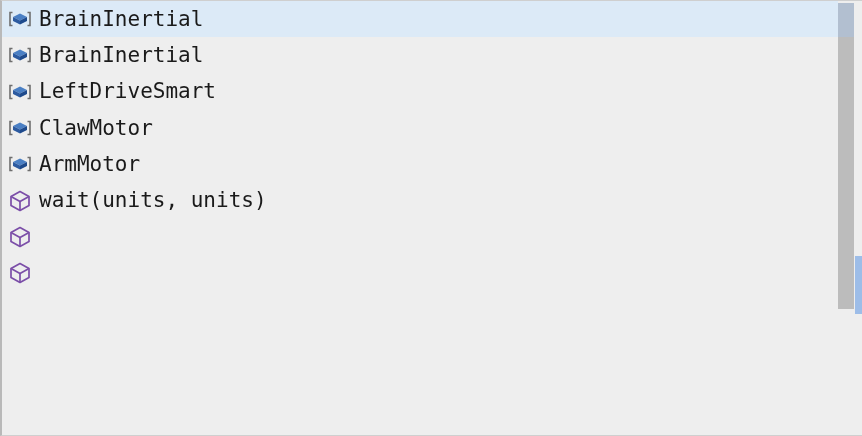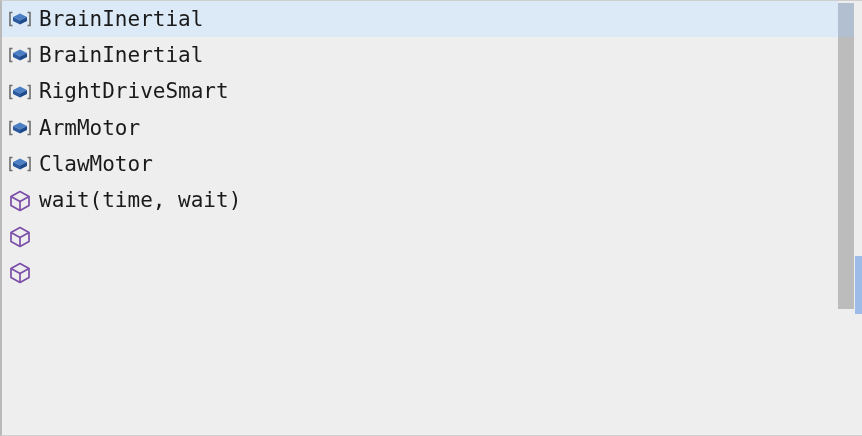--- a/index.html
+++ b/index.html
@@ -132,49 +132,49 @@
         <span class="row-label">BrainInertial</span>
       </div>
       <div class="row">
         <svg class="icon" viewBox="0 0 24 24" width="24" height="24">
           <path d="M4.5 5.5 H2 V18.5 H4.5" fill="none" stroke="#6e6e6e" stroke-width="1.6"></path>
           <path d="M19.5 5.5 H22 V18.5 H19.5" fill="none" stroke="#6e6e6e" stroke-width="1.6"></path>
           <path d="M12 6.6 L19 10.1 L12 13.6 L5 10.1 Z" fill="#4a7fc4"></path>
           <path d="M5 10.1 L12 13.6 L12 17.6 L5 14.1 Z" fill="#2c5aa0"></path>
           <path d="M19 10.1 L12 13.6 L12 17.6 L19 14.1 Z" fill="#1e4a8c"></path>
         </svg>
-        <span class="row-label">RightDriveSmart</span>
+        <span class="row-label">LeftDriveSmart</span>
+      </div>
+      <div class="row">
+        <svg class="icon" viewBox="0 0 24 24" width="24" height="24">
+          <path d="M4.5 5.5 H2 V18.5 H4.5" fill="none" stroke="#6e6e6e" stroke-width="1.6"></path>
+          <path d="M19.5 5.5 H22 V18.5 H19.5" fill="none" stroke="#6e6e6e" stroke-width="1.6"></path>
+          <path d="M12 6.6 L19 10.1 L12 13.6 L5 10.1 Z" fill="#4a7fc4"></path>
+          <path d="M5 10.1 L12 13.6 L12 17.6 L5 14.1 Z" fill="#2c5aa0"></path>
+          <path d="M19 10.1 L12 13.6 L12 17.6 L19 14.1 Z" fill="#1e4a8c"></path>
+        </svg>
+        <span class="row-label">ClawMotor</span>
       </div>
       <div class="row">
         <svg class="icon" viewBox="0 0 24 24" width="24" height="24">
           <path d="M4.5 5.5 H2 V18.5 H4.5" fill="none" stroke="#6e6e6e" stroke-width="1.6"></path>
           <path d="M19.5 5.5 H22 V18.5 H19.5" fill="none" stroke="#6e6e6e" stroke-width="1.6"></path>
           <path d="M12 6.6 L19 10.1 L12 13.6 L5 10.1 Z" fill="#4a7fc4"></path>
           <path d="M5 10.1 L12 13.6 L12 17.6 L5 14.1 Z" fill="#2c5aa0"></path>
           <path d="M19 10.1 L12 13.6 L12 17.6 L19 14.1 Z" fill="#1e4a8c"></path>
         </svg>
         <span class="row-label">ArmMotor</span>
       </div>
       <div class="row">
         <svg class="icon" viewBox="0 0 24 24" width="24" height="24">
-          <path d="M4.5 5.5 H2 V18.5 H4.5" fill="none" stroke="#6e6e6e" stroke-width="1.6"></path>
-          <path d="M19.5 5.5 H22 V18.5 H19.5" fill="none" stroke="#6e6e6e" stroke-width="1.6"></path>
-          <path d="M12 6.6 L19 10.1 L12 13.6 L5 10.1 Z" fill="#4a7fc4"></path>
-          <path d="M5 10.1 L12 13.6 L12 17.6 L5 14.1 Z" fill="#2c5aa0"></path>
-          <path d="M19 10.1 L12 13.6 L12 17.6 L19 14.1 Z" fill="#1e4a8c"></path>
-        </svg>
-        <span class="row-label">ClawMotor</span>
-      </div>
-      <div class="row">
-        <svg class="icon" viewBox="0 0 24 24" width="24" height="24">
           <path d="M12 2.6 L21 7.6 L21 16.4 L12 21.4 L3 16.4 L3 7.6 Z" fill="none" stroke="#7b4ea8" stroke-width="1.7" stroke-linejoin="round"></path>
           <path d="M3 7.6 L12 12.6 L21 7.6" fill="none" stroke="#7b4ea8" stroke-width="1.7" stroke-linejoin="round"></path>
           <path d="M12 12.6 L12 21.4" fill="none" stroke="#7b4ea8" stroke-width="1.7"></path>
         </svg>
-        <span class="row-label">wait(time, wait)</span>
+        <span class="row-label">wait(units, units)</span>
       </div>
       <div class="row">
         <svg class="icon" viewBox="0 0 24 24" width="24" height="24">
           <path d="M12 2.6 L21 7.6 L21 16.4 L12 21.4 L3 16.4 L3 7.6 Z" fill="none" stroke="#7b4ea8" stroke-width="1.7" stroke-linejoin="round"></path>
           <path d="M3 7.6 L12 12.6 L21 7.6" fill="none" stroke="#7b4ea8" stroke-width="1.7" stroke-linejoin="round"></path>
           <path d="M12 12.6 L12 21.4" fill="none" stroke="#7b4ea8" stroke-width="1.7"></path>
         </svg>
       </div>
       <div class="row">
         <svg class="icon" viewBox="0 0 24 24" width="24" height="24">

